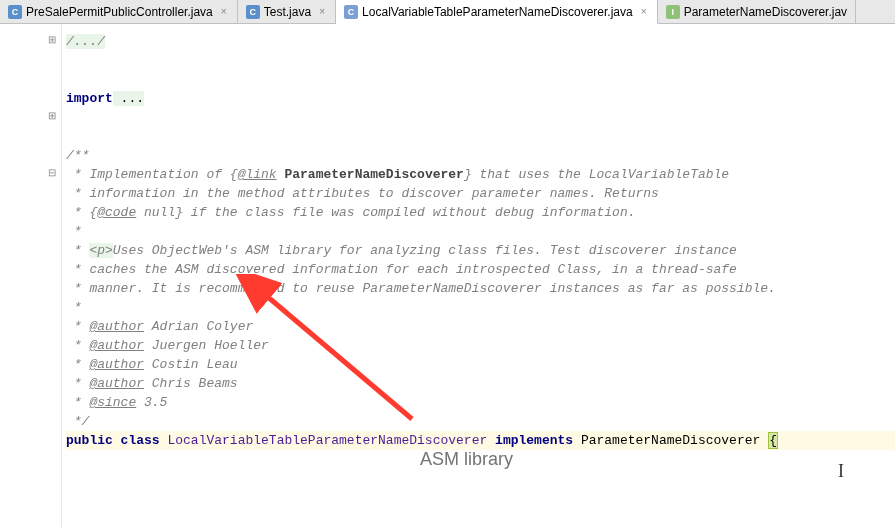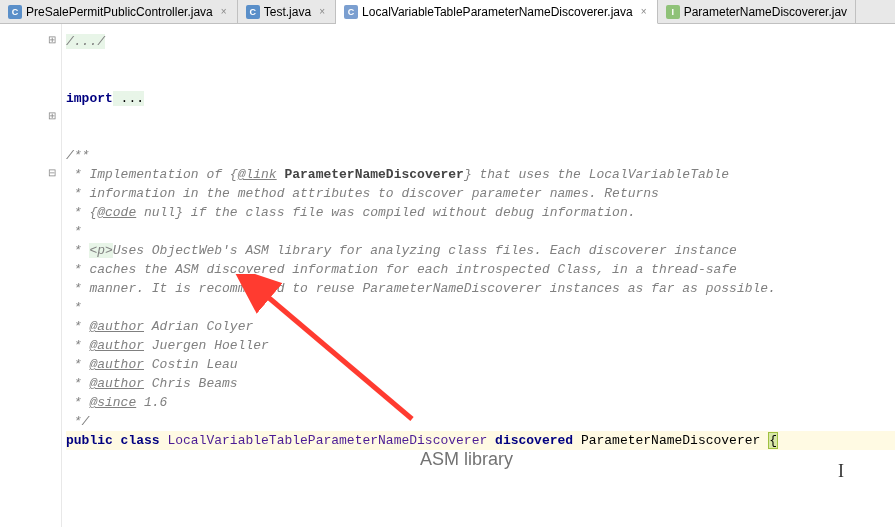--- a/index.html
+++ b/index.html
@@ -156,31 +156,31 @@
     <div class="code-line"></div>
     <div class="code-line"></div>
     <div class="code-line"><span class="keyword">import</span><span class="comment-hl"> ...</span></div>
     <div class="code-line"></div>
     <div class="code-line"></div>
     <div class="code-line"><span class="comment">/**</span></div>
     <div class="code-line comment"><span> * Implementation of {</span><span class="doctag">@link</span><span class="doc-ref"> ParameterNameDiscoverer</span><span>} that uses the LocalVariableTable</span></div>
     <div class="code-line comment"><span> * information in the method attributes to discover parameter names. Returns</span></div>
     <div class="code-line comment"><span> * {</span><span class="doctag">@code</span><span> null} if the class file was compiled without debug information.</span></div>
     <div class="code-line comment"><span> *</span></div>
-    <div class="code-line comment"><span> * </span><span class="comment-hl">&lt;p&gt;</span><span>Uses ObjectWeb's ASM library for analyzing class files. Each discoverer instance</span></div>
+    <div class="code-line comment"><span> * </span><span class="comment-hl">&lt;p&gt;</span><span>Uses ObjectWeb's ASM library for analyzing class files. Test discoverer instance</span></div>
     <div class="code-line comment"><span> * caches the ASM discovered information for each introspected Class, in a thread-safe</span></div>
     <div class="code-line comment"><span> * manner. It is recommended to reuse ParameterNameDiscoverer instances as far as possible.</span></div>
     <div class="code-line comment"><span> *</span></div>
     <div class="code-line comment"><span class="asterisk-col"> * </span><span class="doctag">@author</span><span> Adrian Colyer</span></div>
     <div class="code-line comment"><span class="asterisk-col"> * </span><span class="doctag">@author</span><span> Juergen Hoeller</span></div>
     <div class="code-line comment"><span class="asterisk-col"> * </span><span class="doctag">@author</span><span> Costin Leau</span></div>
     <div class="code-line comment"><span class="asterisk-col"> * </span><span class="doctag">@author</span><span> Chris Beams</span></div>
-    <div class="code-line comment"><span class="asterisk-col"> * </span><span class="doctag">@since</span><span> 1.6</span></div>
+    <div class="code-line comment"><span class="asterisk-col"> * </span><span class="doctag">@since</span><span> 3.5</span></div>
     <div class="code-line comment"><span> */</span></div>
-    <div class="code-line current-line"><span class="keyword">public</span><span class="keyword"> class </span><span class="class-name">LocalVariableTableParameterNameDiscoverer </span><span class="keyword">discovered</span><span> ParameterNameDiscoverer </span><span class="brace-hl">{</span></div>
+    <div class="code-line current-line"><span class="keyword">public</span><span class="keyword"> class </span><span class="class-name">LocalVariableTableParameterNameDiscoverer </span><span class="keyword">implements</span><span> ParameterNameDiscoverer </span><span class="brace-hl">{</span></div>
 
     <svg class="annotation-arrow" style="left:170px; top:250px;" width="210" height="160">
       <defs>
         <marker id="arrowhead" markerWidth="10" markerHeight="8" refX="2" refY="4" orient="auto">
           <polygon points="0 0, 10 4, 0 8" fill="#ff3b30"></polygon>
         </marker>
       </defs>
       <line x1="180" y1="145" x2="30" y2="18" stroke="#ff3b30" stroke-width="5" marker-end="url(#arrowhead)"></line>
     </svg>
     <div class="annotation-label" style="left:358px; top:388px;">ASM library</div>

